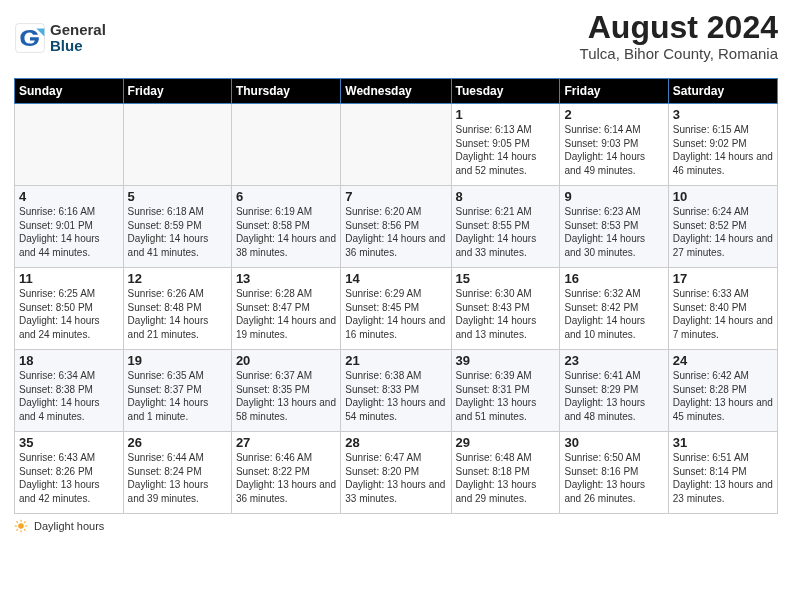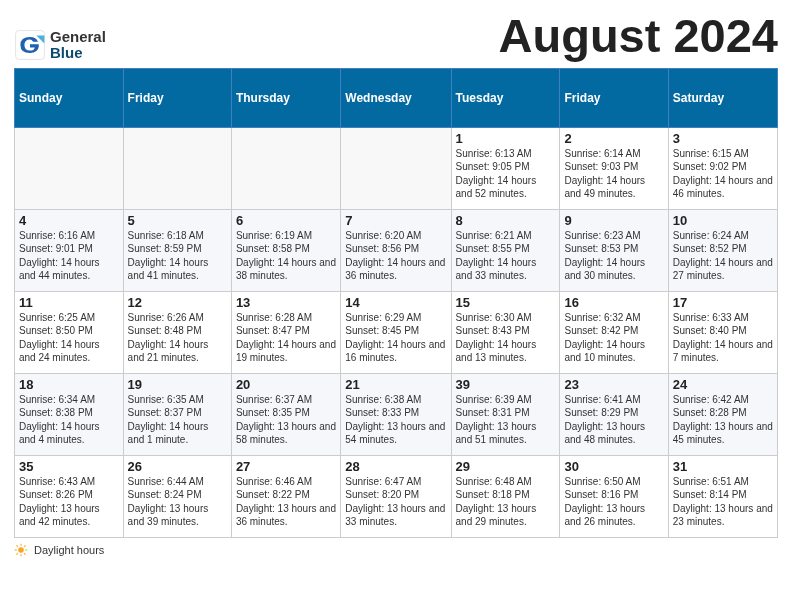--- a/index.html
+++ b/index.html
@@ -11,22 +11,22 @@
       overflow: hidden;
     }
     .page {
       width: 792px;
       min-height: 612px;
       padding: 10px 14px 10px 14px;
     }
     .header-area {
       display: flex;
       justify-content: space-between;
-      align-items: flex-end;
-      margin-bottom: 6px;
+      align-items: center;
+      margin-bottom: 16px;
     }
     .logo {
       display: flex;
       align-items: center;
       margin-top: 4px;
     }
     .logo-text {
       display: flex;
       flex-direction: column;
       font-weight: bold;
@@ -37,40 +37,40 @@
     .logo-blue { color: #0c4a6e; }
     .logo-icon {
       width: 32px;
       height: 32px;
       margin-right: 4px;
     }
     .title-area {
       text-align: right;
     }
     .month-year {
-      font-size: 47px;
+      font-size: 32px;
       font-weight: bold;
       color: #222;
       line-height: 1.1;
     }
     .location {
       font-size: 15px;
       color: #444;
     }
     .calendar {
       width: 100%;
       border-collapse: collapse;
       font-size: 10.5px;
     }
     .calendar th {
-      background: #0369a1;
+      background: #000000;
       color: #fff;
       font-weight: bold;
       font-size: 12px;
-      padding: 22px 4px;
+      padding: 5px 4px;
       text-align: left;
       border: 1px solid #4080c0;
     }
     .calendar td {
       border: 1px solid #ccc;
       vertical-align: top;
       padding: 3px 4px;
       width: 113px;
       height: 82px;
       background: #fff;
@@ -119,20 +119,21 @@
         <path d="M8 20 Q8 10 20 10 Q28 10 30 16 L24 16 Q22 13 20 13 Q13 13 13 20 Q13 27 20 27 Q25 27 26 23 L20 23 L20 19 L31 19 L31 22 Q30 30 20 30 Q8 30 8 20Z" fill="#2060b0"></path>
         <polygon points="28,8 38,8 38,18" fill="#4ab0e0"></polygon>
       </svg>
       <div class="logo-text">
         <span class="logo-general">General</span>
         <span class="logo-blue">Blue</span>
       </div>
     </div>
     <div class="title-area">
       <div class="month-year">August 2024</div>
+      <div class="location">Tulca, Bihor County, Romania</div>
     </div>
   </div>
 
   <table class="calendar">
     <thead>
       <tr>
       <th>Sunday</th>
           <th>Friday</th>
           <th>Thursday</th>
           <th>Wednesday</th>

